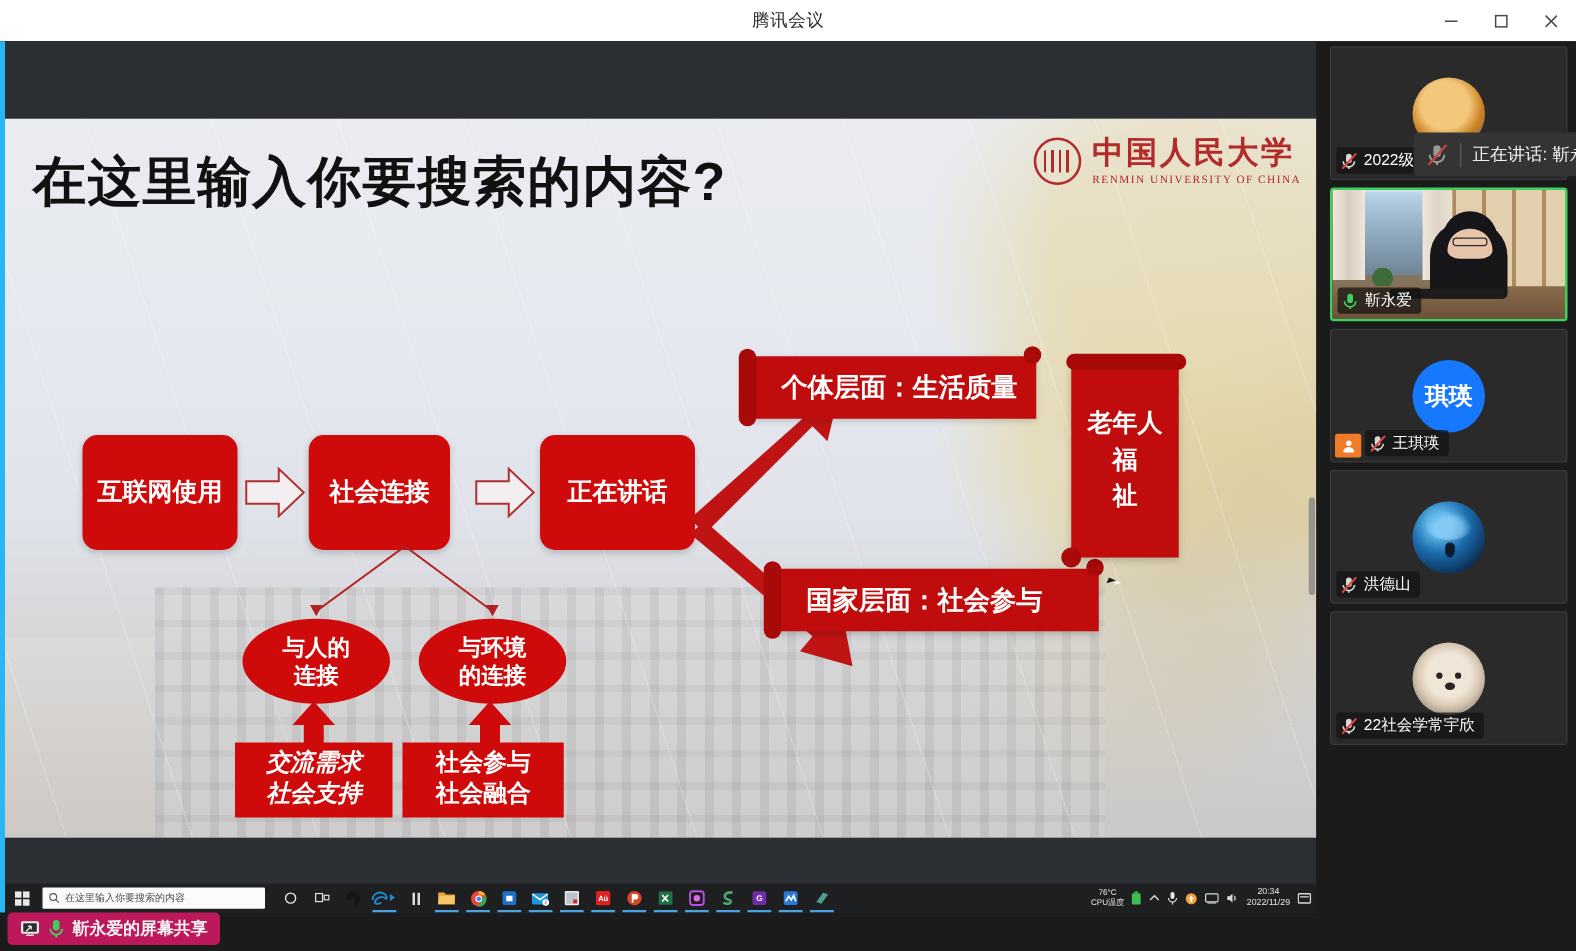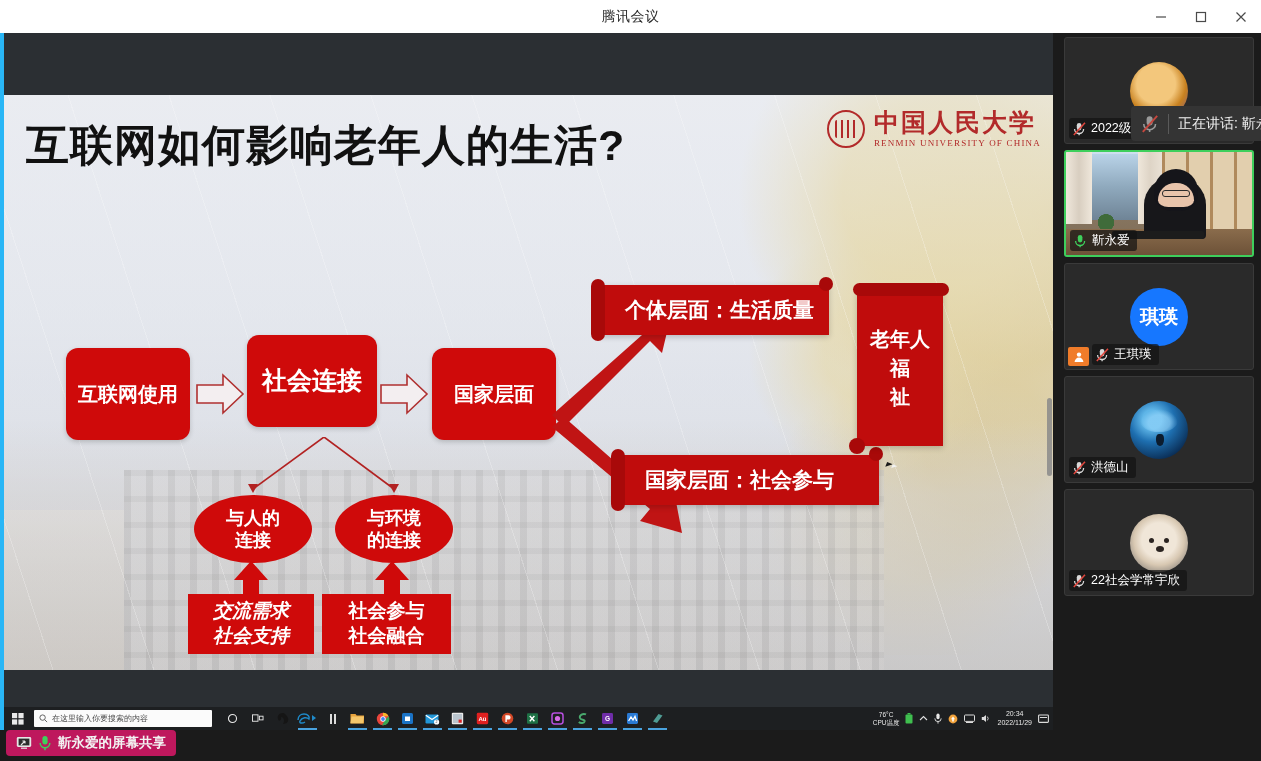--- a/index.html
+++ b/index.html
@@ -146,21 +146,21 @@
     position: absolute;
     background: #cf0a0a;
     border-radius: 12px;
     color: #fff; font-weight: 700;
     display: flex; align-items: center; justify-content: center;
     text-align: center;
     box-shadow: 0 2px 5px rgba(0,0,0,.18);
     line-height: 1.25;
   }
   .b-internet { left: 62px; top: 253px; width: 124px; height: 92px; font-size: 20px; }
-  .b-social   { left: 243px; top: 240px; width: 130px; height: 92px; font-size: 25px; }
+  .b-social   { left: 243px; top: 253px; width: 113px; height: 92px; font-size: 20px; }
   .b-function { left: 428px; top: 253px; width: 124px; height: 92px; font-size: 20px; }
 
   
   .chev {
     position: absolute; width: 50px; height: 44px;
   }
   .chev svg { display: block; width: 100%; height: 100%; }
   .chev-1 { left: 191px; top: 277px; }
   .chev-2 { left: 375px; top: 277px; }
 
@@ -447,21 +447,21 @@
 
     <div class="share-inner">
       <div class="letterbox"></div>
 
       <div class="slide">
         <div class="slide-photo-trees"></div>
         <div class="slide-photo-bldg"></div>
         <div class="slide-veil"></div>
         <div class="slide-streaks"></div>
 
-        <div class="slide-title">互联网如何影响老年人的生活?</div>
+        <div class="slide-title">在这里输入你要搜索的内容?</div>
 
         <div class="ruc-logo">
           <div class="ruc-seal"></div>
           <div>
             <div class="ruc-cn">中国人民大学</div>
             <div class="ruc-en">RENMIN UNIVERSITY OF CHINA</div>
           </div>
         </div>
 
         <div class="dg">
@@ -475,21 +475,21 @@
           </div>
 
           <div class="rbox b-social">社会连接</div>
 
           <div class="chev chev-2">
             <svg viewBox="0 0 50 44">
                 <path d="M2 13 H28 V3 L48 22 L28 41 V31 H2 Z" fill="#f3eef0" stroke="#b03030" stroke-width="1.6"></path>
               </svg>
           </div>
 
-          <div class="rbox b-function">国家层面</div>
+          <div class="rbox b-function">正在讲话</div>
 
           <div class="conn">
             <svg viewBox="0 0 270 62" preserveAspectRatio="none">
               <path d="M135 0 L64 52" stroke="#b22222" stroke-width="1.6" fill="none"></path>
               <path d="M135 0 L205 52" stroke="#b22222" stroke-width="1.6" fill="none"></path>
               <path d="M64 56 l-5 -9 l10 0 z" fill="#b22222"></path>
               <path d="M205 56 l-5 -9 l10 0 z" fill="#b22222"></path>
             </svg>
           </div>
 

